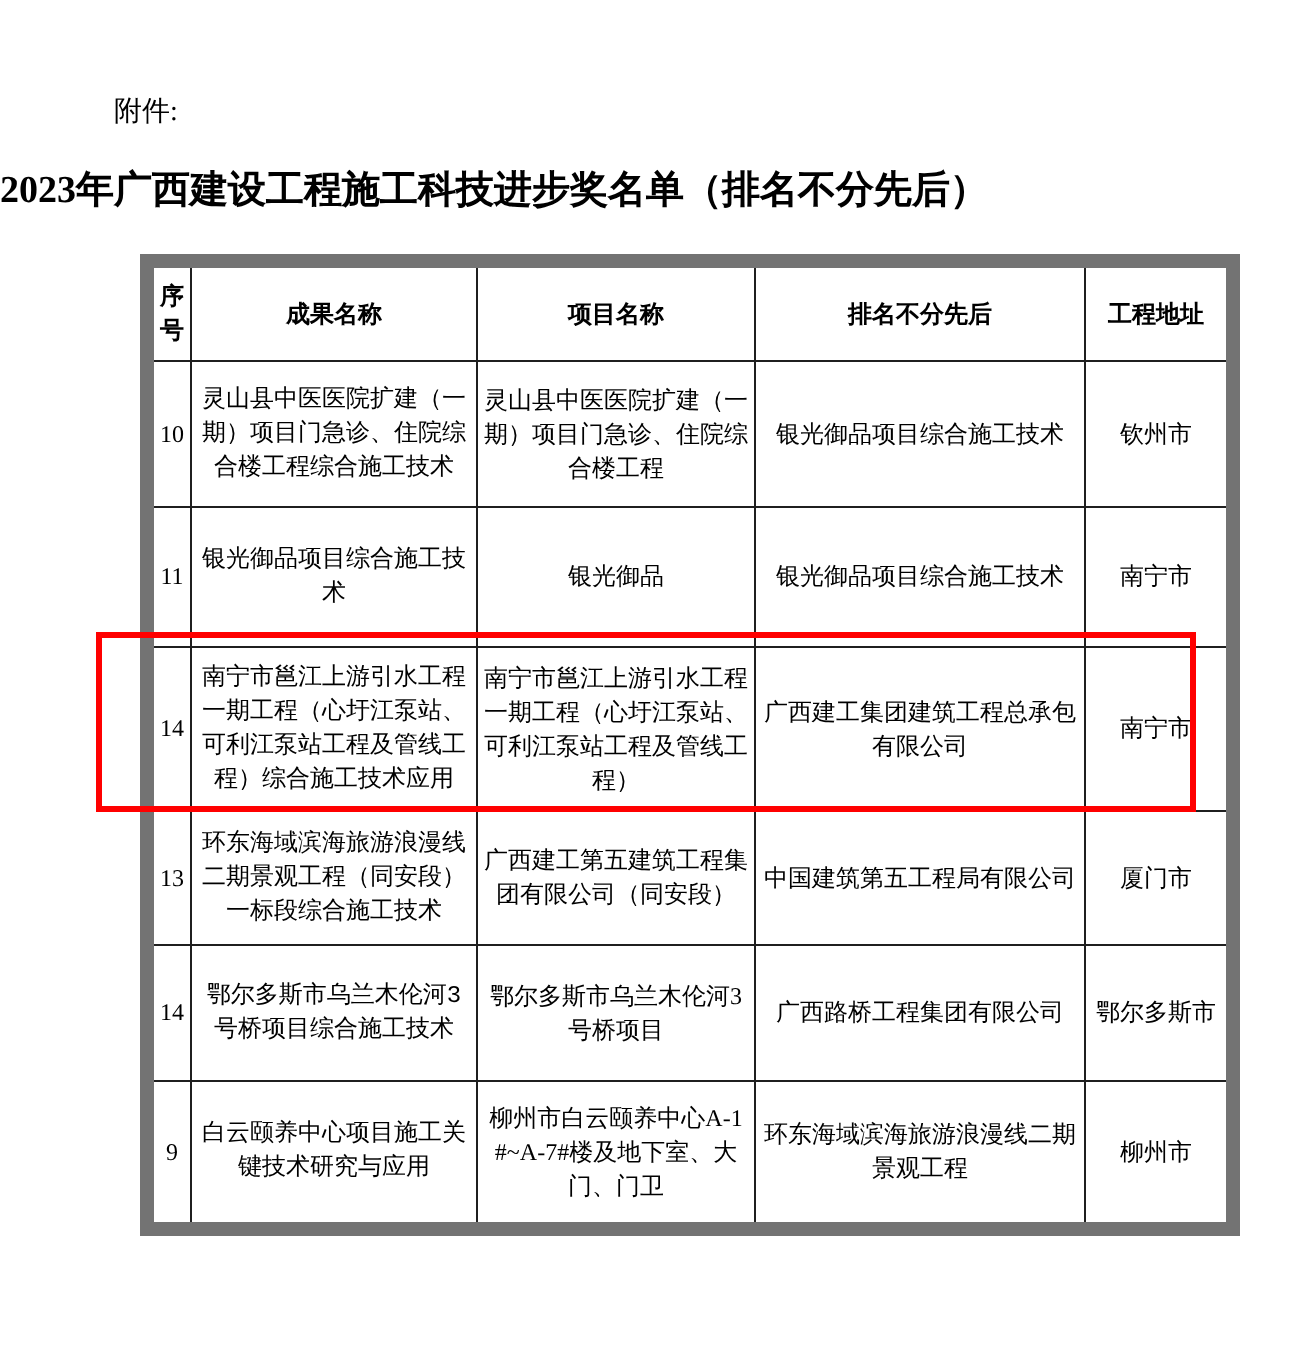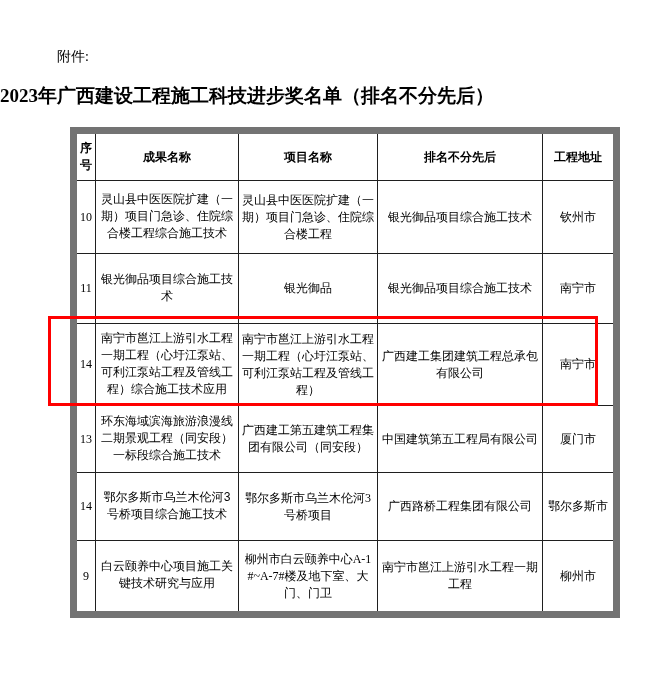--- a/index.html
+++ b/index.html
@@ -137,21 +137,21 @@
         <td class="col-index">14</td>
         <td class="col-result">鄂尔多斯市乌兰木伦河3号桥项目综合施工技术</td>
         <td>鄂尔多斯市乌兰木伦河3号桥项目</td>
         <td class="col-company">广西路桥工程集团有限公司</td>
         <td>鄂尔多斯市</td>
       </tr>
       <tr class="r-15">
         <td class="col-index">9</td>
         <td class="col-result">白云颐养中心项目施工关键技术研究与应用</td>
         <td>柳州市白云颐养中心A-1#~A-7#楼及地下室、大门、门卫</td>
-        <td class="col-company">南宁市邕江上游引水工程一期工程</td>
+        <td class="col-company">环东海域滨海旅游浪漫线二期景观工程</td>
         <td>柳州市</td>
       </tr>
     </tbody>
   </table>
 
   <div class="highlight-box" style="border-color: rgb(255, 0, 0);"></div>
 
 </div>
 
 </body></html>

